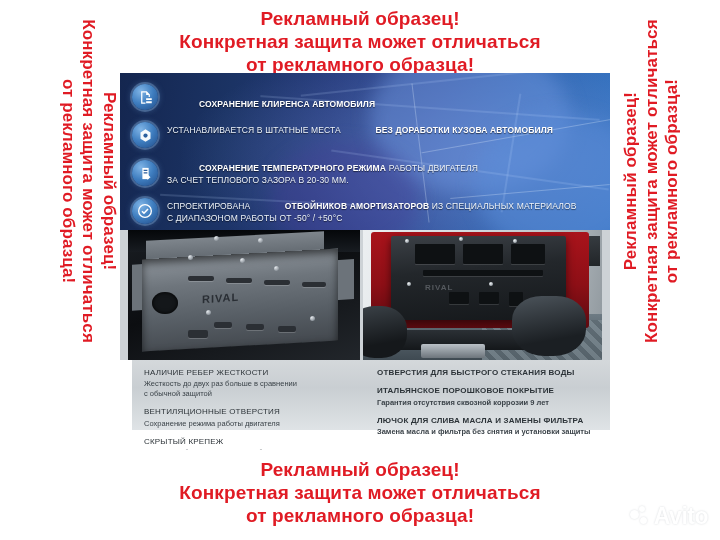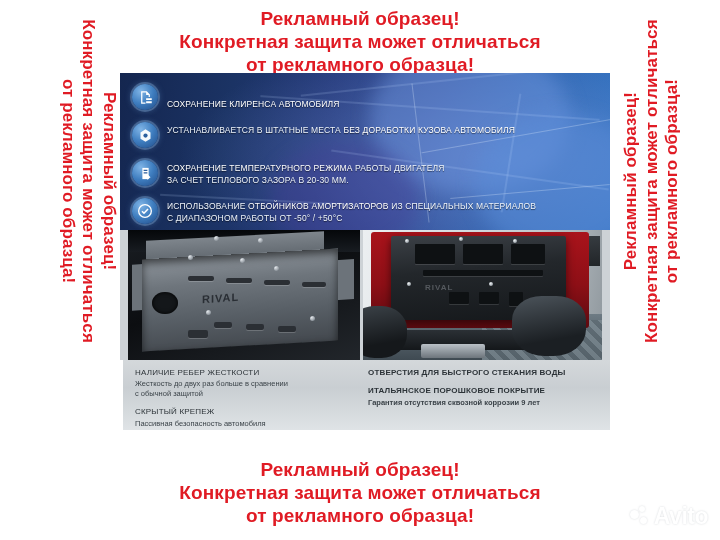--- a/index.html
+++ b/index.html
@@ -48,21 +48,21 @@
 
   .ico{
     width:26px;height:26px;border-radius:50%;flex:0 0 26px;margin-right:9px;
     background:radial-gradient(circle at 34% 28%,#7fb4e6 0%,#3f7ec0 48%,#204a86 100%);
     box-shadow:0 0 0 2px rgba(150,195,240,.30),0 0 7px rgba(120,175,235,.45);
     display:flex;align-items:center;justify-content:center;
   }
   .ico svg{display:block;}
   .ftext{font-size:8.5px;color:#eef4fb;line-height:1.45;padding-top:2px;
          letter-spacing:.15px;text-shadow:0 1px 1px rgba(0,0,0,.55);}
-  .ftext b{font-weight:normal;color:#ffffff;}
+  .ftext b{font-weight:bold;color:#ffffff;margin-left:32px;}
 
   
   #photos{position:absolute;left:0;top:157px;width:490px;height:130px;z-index:2;
           background:#cdd2d6;}
   .photo{position:absolute;top:0;height:130px;overflow:hidden;text-align:center;}
   #ph-left{left:8px;width:232px;background:#13161a;}
   #ph-right{left:243px;width:239px;background:#9fa7ae;}
 
   
   #ph-left .bg{position:absolute;inset:0;
@@ -114,21 +114,21 @@
     border-radius:44%;background:linear-gradient(170deg,#3c4349,#15181b 70%);}
   #ph-right .axle{position:absolute;left:32px;bottom:10px;width:150px;height:20px;
     background:linear-gradient(180deg,#2b3035,#14171a);border-radius:3px;}
   #ph-right .pan{position:absolute;left:58px;bottom:2px;width:64px;height:14px;
     background:linear-gradient(180deg,#b9c0c6,#6d757c);border-radius:2px;}
   #ph-right .poster{position:absolute;right:2px;top:6px;width:34px;height:30px;
     background:linear-gradient(180deg,#2a2f34,#14171a);opacity:.9;}
 
   
   #specs{
-    position:absolute;left:3px;top:287px;width:490px;height:70px;z-index:2;
+    position:absolute;left:12px;top:287px;width:490px;height:70px;z-index:2;
     background:linear-gradient(180deg,#d4d8db 0%,#c9ced2 40%,#dfe3e6 100%);
   }
   .col{position:absolute;top:8px;width:225px;}
   #col-l{left:12px;} #col-r{left:245px;font-weight:bold;}
   .spec{margin-bottom:8px;}
   .spec .t{font-size:8px;color:#2c3338;letter-spacing:.2px;line-height:1.3;}
   .spec .d{font-size:7.5px;color:#3b4349;line-height:1.34;margin-top:1px;}
 
   
   #avito{
@@ -203,21 +203,21 @@
         <span class="ftext"><b>СОХРАНЕНИЕ ТЕМПЕРАТУРНОГО РЕЖИМА</b><span> РАБОТЫ ДВИГАТЕЛЯ</span><br><span>ЗА СЧЕТ ТЕПЛОВОГО ЗАЗОРА В 20-30 ММ.</span></span>
       </div>
 
       <div class="feat" id="f4">
         <span class="ico">
           <svg width="16" height="16" viewBox="0 0 24 24">
               <circle cx="12" cy="12" r="9.5" fill="none" stroke="#fff" stroke-width="2"></circle>
               <path fill="none" stroke="#fff" stroke-width="2.4" d="M7.5 12.3l3 3 6-6.3"></path>
             </svg>
         </span>
-        <span class="ftext"><span>ИСПОЛЬЗОВАНИЕ </span><b>ОТБОЙНИКОВ АМОРТИЗАТОРОВ</b><span> ИЗ СПЕЦИАЛЬНЫХ МАТЕРИАЛОВ</span><br><span>С ДИАПАЗОНОМ РАБОТЫ ОТ -50° / +50°C</span></span>
+        <span class="ftext"><span>СПРОЕКТИРОВАНА </span><b>ОТБОЙНИКОВ АМОРТИЗАТОРОВ</b><span> ИЗ СПЕЦИАЛЬНЫХ МАТЕРИАЛОВ</span><br><span>С ДИАПАЗОНОМ РАБОТЫ ОТ -50° / +50°C</span></span>
       </div>
     </div>
 
     <div id="photos">
 
       <div class="photo" id="ph-left">
         <div class="bg"></div>
         <div class="darktop"></div>
         <div class="ear" style="left:4px;top:34px;width:22px;height:46px;"></div>
         <div class="ear" style="left:196px;top:30px;width:30px;height:40px;"></div>
@@ -270,31 +270,39 @@
     </div>
 
     <div id="specs">
       <div class="col" id="col-l">
         <div class="spec">
           <div class="t">НАЛИЧИЕ РЕБЕР ЖЕСТКОСТИ</div>
           <div class="d" style="white-space:pre-line">Жесткость до двух раз больше в сравнении
 с обычной защитой</div>
         </div>
         <div class="spec">
+          <div class="t">ВЕНТИЛЯЦИОННЫЕ ОТВЕРСТИЯ</div>
+          <div class="d" style="white-space:pre-line">Сохранение режима работы двигателя</div>
+        </div>
+        <div class="spec">
           <div class="t">СКРЫТЫЙ КРЕПЕЖ</div>
           <div class="d" style="white-space:pre-line">Пассивная безопасность автомобиля</div>
         </div>
       </div>
       <div class="col" id="col-r">
         <div class="spec">
           <div class="t">ОТВЕРСТИЯ ДЛЯ БЫСТРОГО СТЕКАНИЯ ВОДЫ</div>
         </div>
         <div class="spec">
           <div class="t">ИТАЛЬЯНСКОЕ ПОРОШКОВОЕ ПОКРЫТИЕ</div>
           <div class="d" style="white-space:pre-line">Гарантия отсутствия сквозной коррозии 9 лет</div>
+        </div>
+        <div class="spec">
+          <div class="t">ЛЮЧОК ДЛЯ СЛИВА МАСЛА И ЗАМЕНЫ ФИЛЬТРА</div>
+          <div class="d" style="white-space:pre-line">Замена масла и фильтра без снятия и установки защиты</div>
         </div>
       </div>
     </div>
   </div>
 
   <div class="wm" id="wm-bottom">Рекламный образец!
 Конкретная защита может отличаться
 от рекламного образца!</div>
 
   <div id="avito">

